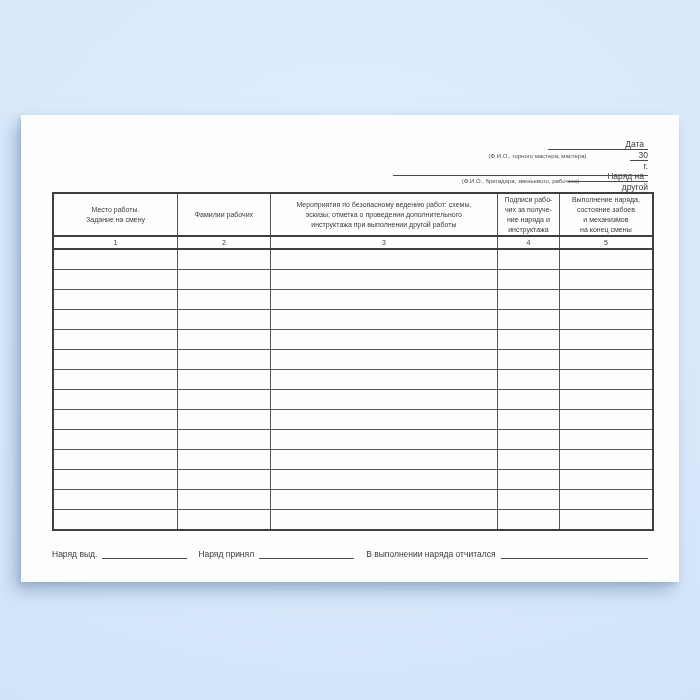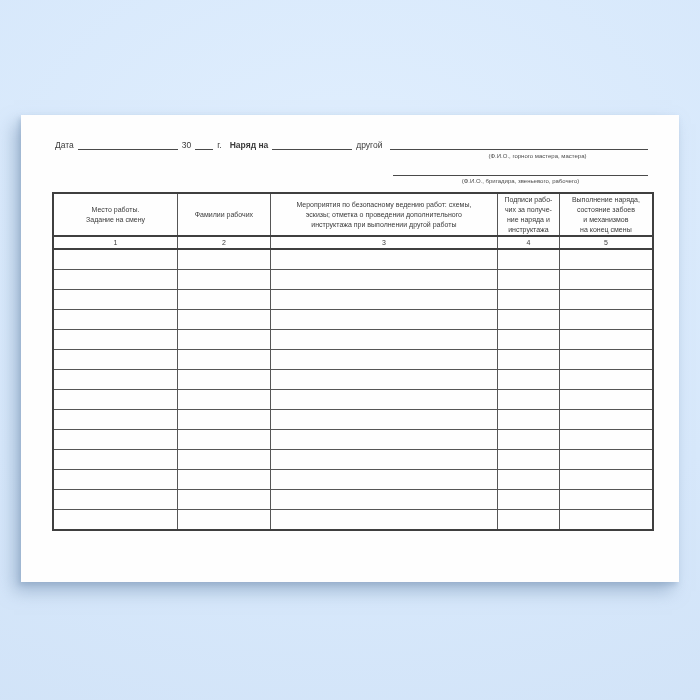--- a/index.html
+++ b/index.html
@@ -13,28 +13,28 @@
   .paper {
     position: absolute; left: 21px; top: 115px;
     width: 658px; height: 467px;
     background: #fefefe;
     box-shadow: -7px 9px 16px rgba(120,148,180,0.55), -2px 3px 5px rgba(120,148,180,0.35);
   }
   
   .top-fields {
     position: absolute; left: 34px; right: 31px; top: 24px; height: 11px;
     display: flex; align-items: flex-end;
-    font-size: 8.5px; line-height: 10px; white-space: nowrap;
+    font-size: 8.5px; line-height: 10px; white-space: nowrap; flex-direction: column;
   }
   .blank { display: inline-block; height: 10px; border-bottom: 1px solid #4a4a4a; }
   .top-fields .lbl { margin-right: 4px; }
   .top-fields .lbl-after { margin-left: 4px; }
   .u-date { width: 100px; }
   .u-year { width: 18px; margin-left: 4px; }
-  .gap-order { margin-left: 8px; font-weight: bold; }
+  .gap-order { margin-left: 8px; }
   .u-order { width: 80px; }
   .u-issuer { flex: 1; margin-left: 7px; }
   .caption {
     position: absolute; right: 31px; text-align: center;
     font-size: 6px; line-height: 7px; color: #4c4c4c; white-space: nowrap;
   }
   .caption-1 { top: 38px; width: 221px; }
   .receiver-line { position: absolute; right: 31px; top: 50px; width: 255px; height: 10px; border-bottom: 1px solid #4a4a4a; }
   .caption-2 { top: 63px; width: 255px; }
   
@@ -218,14 +218,22 @@
         <tr class="data-row">
           <td></td>
           <td></td>
           <td></td>
           <td></td>
           <td></td>
         </tr>
       </tbody>
   </table>
 
+  <div class="footer-row">
+    <span class="lbl">Наряд выд.</span>
+    <span class="blank u-issued"></span>
+    <span class="lbl">Наряд принял</span>
+    <span class="blank u-received"></span>
+    <span class="lbl">В выполнении наряда отчитался</span>
+    <span class="blank u-reported"></span>
+  </div>
 
 </div>
 
 </body></html>

